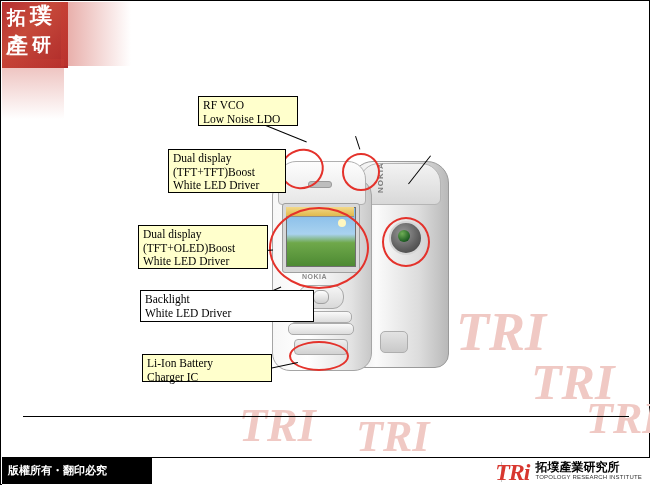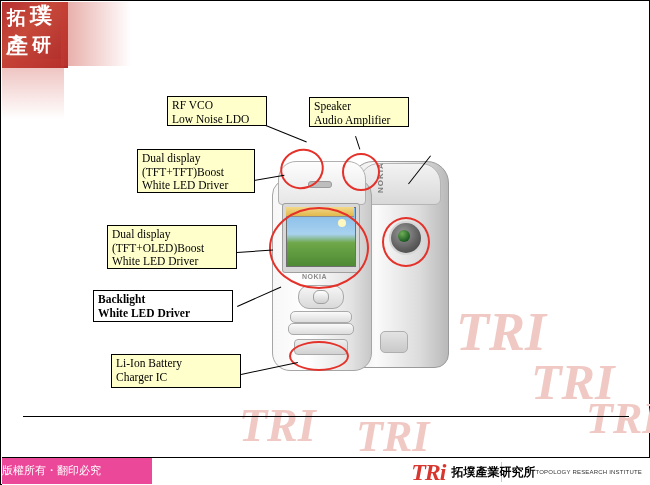--- a/index.html
+++ b/index.html
@@ -64,20 +64,21 @@
     position:absolute;
     background:#ffffcc;
     border:1px solid #000;
     font-family:"Liberation Serif", serif;
     font-size:11.5px;
     line-height:13.5px;
     color:#000;
     padding:2px 4px;
     box-sizing:border-box;
     white-space:pre-line;
+    margin-left:31px;
   }
   .box.plain{background:#ffffff;}
 
   
   .ln{position:absolute;background:#000;height:1px;transform-origin:0 0;}
 
   
   .ell{
     position:absolute;border:2px solid #e4322b;border-radius:50%;
     background:transparent;
@@ -179,31 +180,31 @@
     position:absolute;left:22px;top:415px;width:606px;height:1px;background:#000;
   }
 
   
   .footer-bar{
     position:absolute;left:1px;top:456px;width:648px;height:28px;
     background:#ffffff;border-top:1px solid #000;box-sizing:border-box;
   }
   .footer-left{
     position:absolute;left:0px;top:0px;height:26px;width:150px;
-    background:#ec4899;color:#fff;font-family:"DejaVu Sans",sans-serif;
-    font-size:11px;line-height:26px;box-sizing:border-box;
+    background:#000000;color:#fff;font-family:"DejaVu Sans",sans-serif;
+    font-size:11px;line-height:26px;padding-left:6px;box-sizing:border-box;font-weight:bold;
   }
   .tri-logo{
     position:absolute;right:8px;top:1px;height:26px;display:flex;align-items:center;gap:6px;
   }
   .tri-mark{
     font-family:"Liberation Serif",serif;font-weight:bold;font-style:italic;
     font-size:24px;color:#d8372f;letter-spacing:-1px;
   }
-  .tri-txt{display:flex;flex-direction:row;line-height:10px;}
+  .tri-txt{display:flex;flex-direction:column;line-height:10px;}
   .tri-cn{font-family:"DejaVu Sans",sans-serif;font-weight:bold;font-size:12px;color:#000;}
   .tri-en{font-family:"Liberation Sans",sans-serif;font-size:6px;color:#333;letter-spacing:.2px;}
   .tri-sep{
     position:absolute;right:148px;top:4px;width:1px;height:20px;background:#c9c9c9;
   }
 </style>
 </head>
 <body>
 
 <div class="page">
@@ -257,36 +258,34 @@
   <div class="ln" style="left:355px;top:135px;width:14px;transform:rotate(72deg);"></div>
   <div class="ln" style="left:430px;top:155px;width:36px;transform:rotate(128deg);"></div>
   <div class="ln" style="left:236px;top:182px;width:48px;transform:rotate(-10deg);"></div>
   <div class="ln" style="left:236px;top:251px;width:36px;transform:rotate(-4deg);"></div>
   <div class="ln" style="left:236px;top:305px;width:48px;transform:rotate(-24deg);"></div>
   <div class="ln" style="left:240px;top:373px;width:58px;transform:rotate(-12deg);"></div>
 
   <div class="box" style="left:166px;top:95px;width:100px;height:30px;">RF VCO
 Low Noise LDO</div>
 
-  <div class="box" style="left:308px;top:96px;width:100px;height:30px;">Speaker
-Audio Amplifier</div>
 
 
   <div class="box" style="left:136px;top:148px;width:118px;height:44px;">Dual display
 (TFT+TFT)Boost
 White LED Driver</div>
 
   <div class="box" style="left:106px;top:224px;width:130px;height:44px;">Dual display
 (TFT+OLED)Boost
 White LED Driver</div>
 
-  <div class="box plain" style="left:92px;top:289px;width:140px;height:32px;font-weight:bold;">Backlight
+  <div class="box plain" style="left:108px;top:289px;width:174px;height:32px;">Backlight
 White LED Driver</div>
 
-  <div class="box" style="left:110px;top:353px;width:130px;height:34px;">Li-Ion Battery
+  <div class="box" style="left:110px;top:353px;width:130px;height:28px;">Li-Ion Battery
 Charger IC</div>
 
   <div class="src-rule"></div>
 
   <div class="footer-bar">
     <div class="footer-left">版權所有・翻印必究</div>
     <div class="tri-sep"></div>
     <div class="tri-logo">
       <span class="tri-mark">TRi</span>
       <span class="tri-txt">

